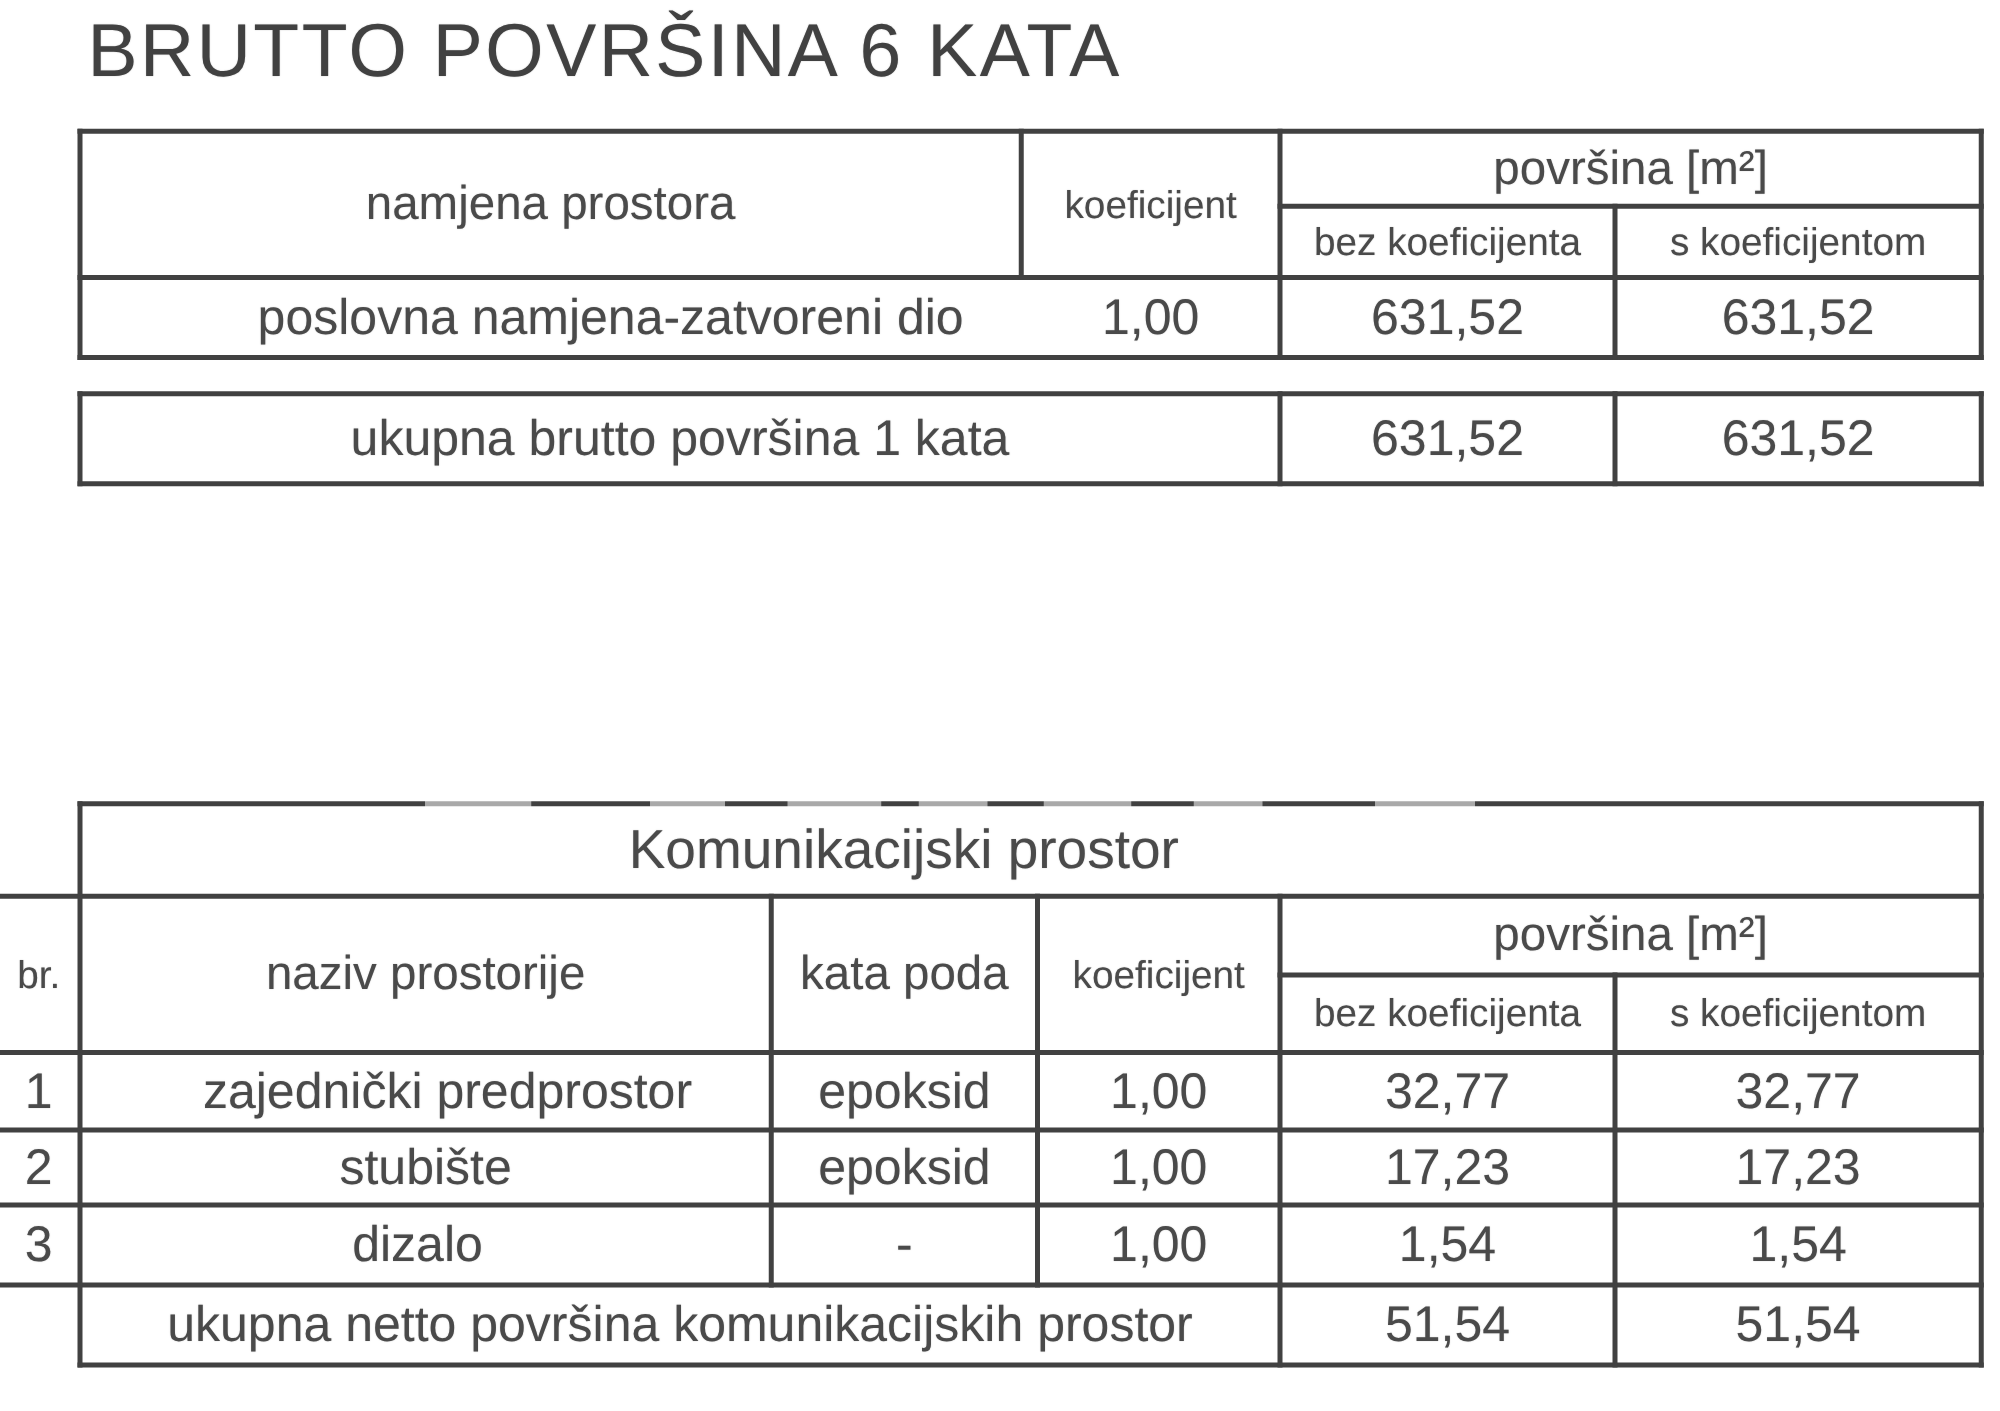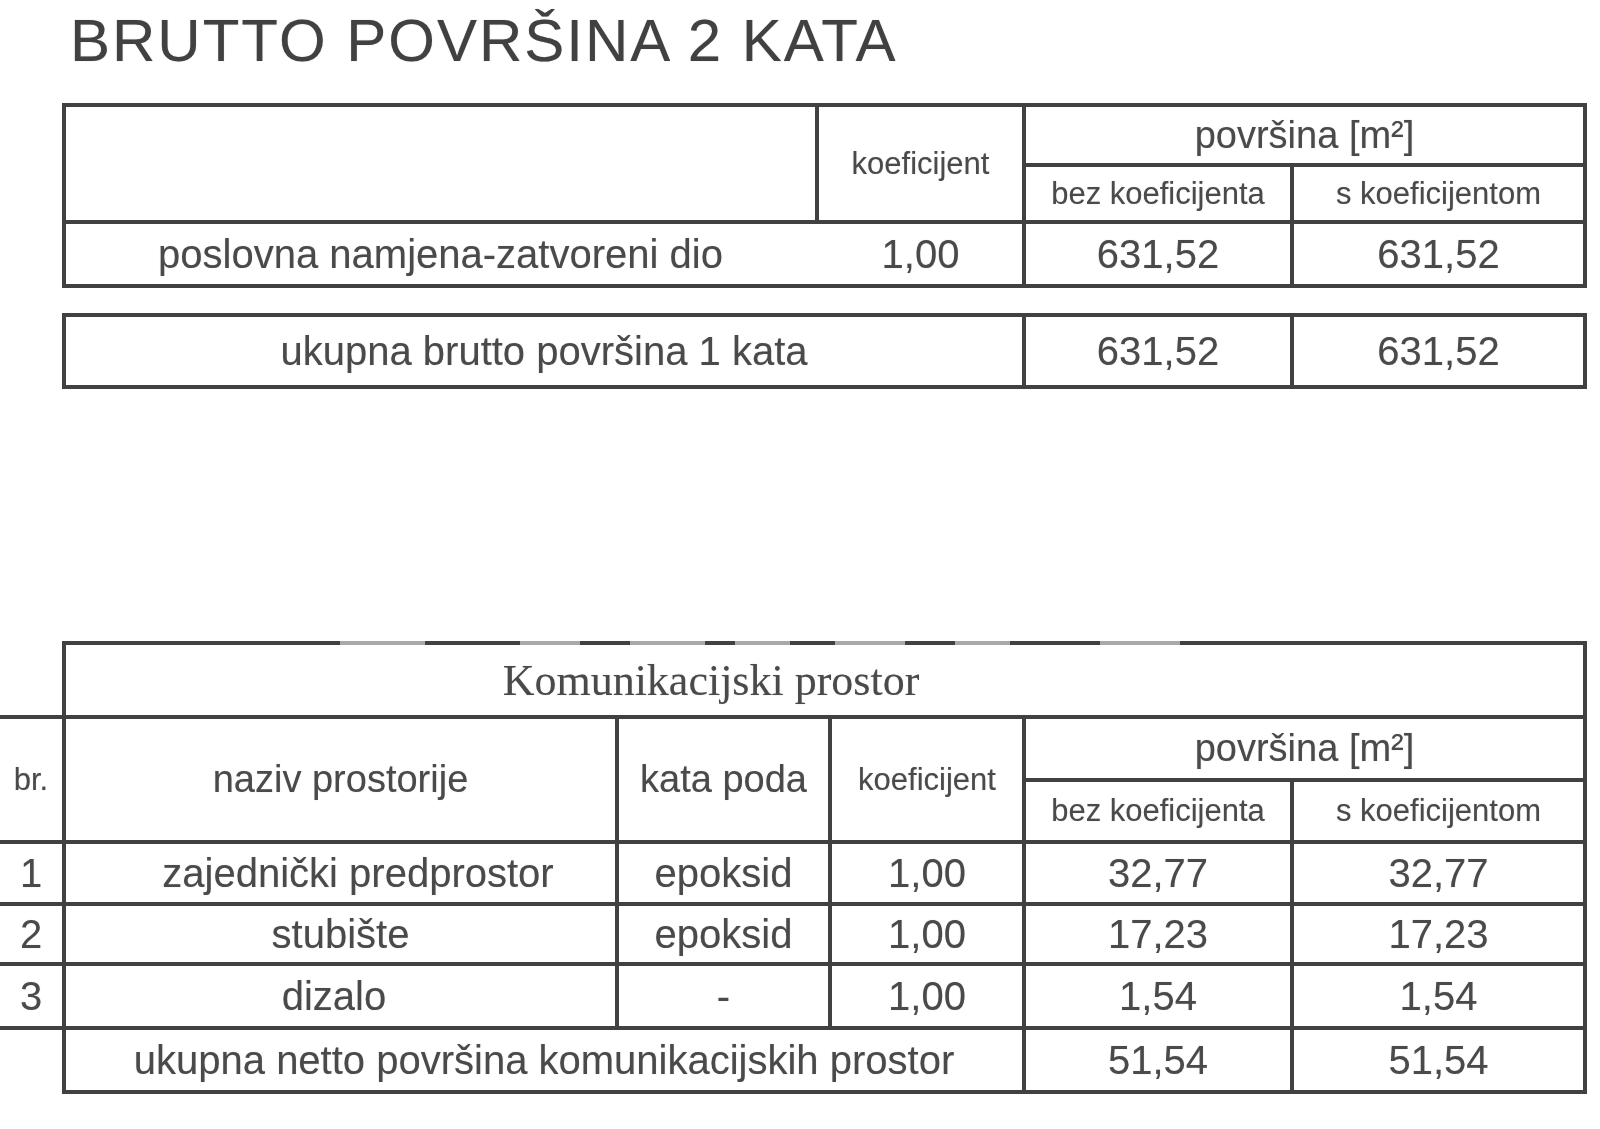--- a/index.html
+++ b/index.html
@@ -45,39 +45,40 @@
   .wm {
     position: absolute;
     background: rgba(255,255,255,0.55);
   }
 </style>
 </head>
 <body>
 
 <div id="canvas">
 
-  <div class="title" style="left:70px; top:6px;">BRUTTO POVRŠINA 2 KATA</div>
+  <div class="title" style="left:70px; top:6px;">BRUTTO POVRŠINA 6 KATA</div>
 
   <div class="hl" style="left:62px;  top:103px; width:1525px; height:4px;"></div>
   <div class="hl" style="left:1022px;top:163px; width:565px;  height:4px;"></div>
   <div class="hl" style="left:62px;  top:220px; width:1525px; height:4px;"></div>
   <div class="hl" style="left:62px;  top:284px; width:1525px; height:4px;"></div>
 
   <div class="vl" style="left:62px;  top:103px; width:4px; height:185px;"></div>
   <div class="vl" style="left:815px; top:103px; width:4px; height:121px;"></div>
   <div class="vl" style="left:1022px;top:103px; width:4px; height:185px;"></div>
   <div class="vl" style="left:1290px;top:163px; width:4px; height:125px;"></div>
   <div class="vl" style="left:1583px;top:103px; width:4px; height:185px;"></div>
 
+  <div class="cell fs-head" style="left:66px;  top:107px; width:749px; height:113px;">namjena prostora</div>
   <div class="cell fs-small" style="left:819px; top:107px; width:203px; height:113px;">koeficijent</div>
   <div class="cell fs-head" style="left:1026px;top:107px; width:557px; height:56px;">površina [m²]</div>
   <div class="cell fs-small" style="left:1026px;top:167px; width:264px; height:53px;">bez koeficijenta</div>
   <div class="cell fs-small" style="left:1294px;top:167px; width:289px; height:53px;">s koeficijentom</div>
 
-  <div class="cell fs-data" style="left:66px;  top:224px; width:749px; height:60px;">poslovna namjena-zatvoreni dio</div>
+  <div class="cell fs-data" style="left:66px;  top:224px; width:749px; height:60px;padding-left:48px;">poslovna namjena-zatvoreni dio</div>
   <div class="cell fs-data" style="left:819px; top:224px; width:203px; height:60px;">1,00</div>
   <div class="cell fs-data" style="left:1026px;top:224px; width:264px; height:60px;">631,52</div>
   <div class="cell fs-data" style="left:1294px;top:224px; width:289px; height:60px;">631,52</div>
 
   <div class="hl" style="left:62px;  top:313px; width:1525px; height:4px;"></div>
   <div class="hl" style="left:62px;  top:385px; width:1525px; height:4px;"></div>
   <div class="vl" style="left:62px;  top:313px; width:4px; height:76px;"></div>
   <div class="vl" style="left:1022px;top:313px; width:4px; height:76px;"></div>
   <div class="vl" style="left:1290px;top:313px; width:4px; height:76px;"></div>
   <div class="vl" style="left:1583px;top:313px; width:4px; height:76px;"></div>
@@ -104,21 +105,21 @@
   <div class="vl" style="left:1583px;top:641px; width:4px; height:453px;"></div>
 
   <div class="wm" style="left:340px; top:637px; width:85px;  height:13px;"></div>
   <div class="wm" style="left:520px; top:637px; width:60px;  height:13px;"></div>
   <div class="wm" style="left:630px; top:637px; width:75px;  height:13px;"></div>
   <div class="wm" style="left:735px; top:637px; width:55px;  height:13px;"></div>
   <div class="wm" style="left:835px; top:637px; width:70px;  height:13px;"></div>
   <div class="wm" style="left:955px; top:637px; width:55px;  height:13px;"></div>
   <div class="wm" style="left:1100px;top:637px; width:80px;  height:13px;"></div>
 
-  <div class="cell fs-section" style="left:66px; top:645px; width:1290px; height:70px;font-family:Liberation Serif, serif;">Komunikacijski prostor</div>
+  <div class="cell fs-section" style="left:78px; top:645px; width:1290px; height:70px;">Komunikacijski prostor</div>
 
   <div class="cell fs-small" style="left:0px;   top:719px; width:62px;  height:121px;">br.</div>
   <div class="cell fs-head" style="left:66px;  top:719px; width:549px; height:121px;">naziv prostorije</div>
   <div class="cell fs-head" style="left:619px; top:719px; width:209px; height:121px;">kata poda</div>
   <div class="cell fs-small" style="left:832px; top:719px; width:190px; height:121px;">koeficijent</div>
   <div class="cell fs-head" style="left:1026px;top:719px; width:557px; height:59px;">površina [m²]</div>
   <div class="cell fs-small" style="left:1026px;top:782px; width:264px; height:58px;">bez koeficijenta</div>
   <div class="cell fs-small" style="left:1294px;top:782px; width:289px; height:58px;">s koeficijentom</div>
 
   <div class="cell fs-data" style="left:0px;   top:844px; width:62px;  height:58px;">1</div>

